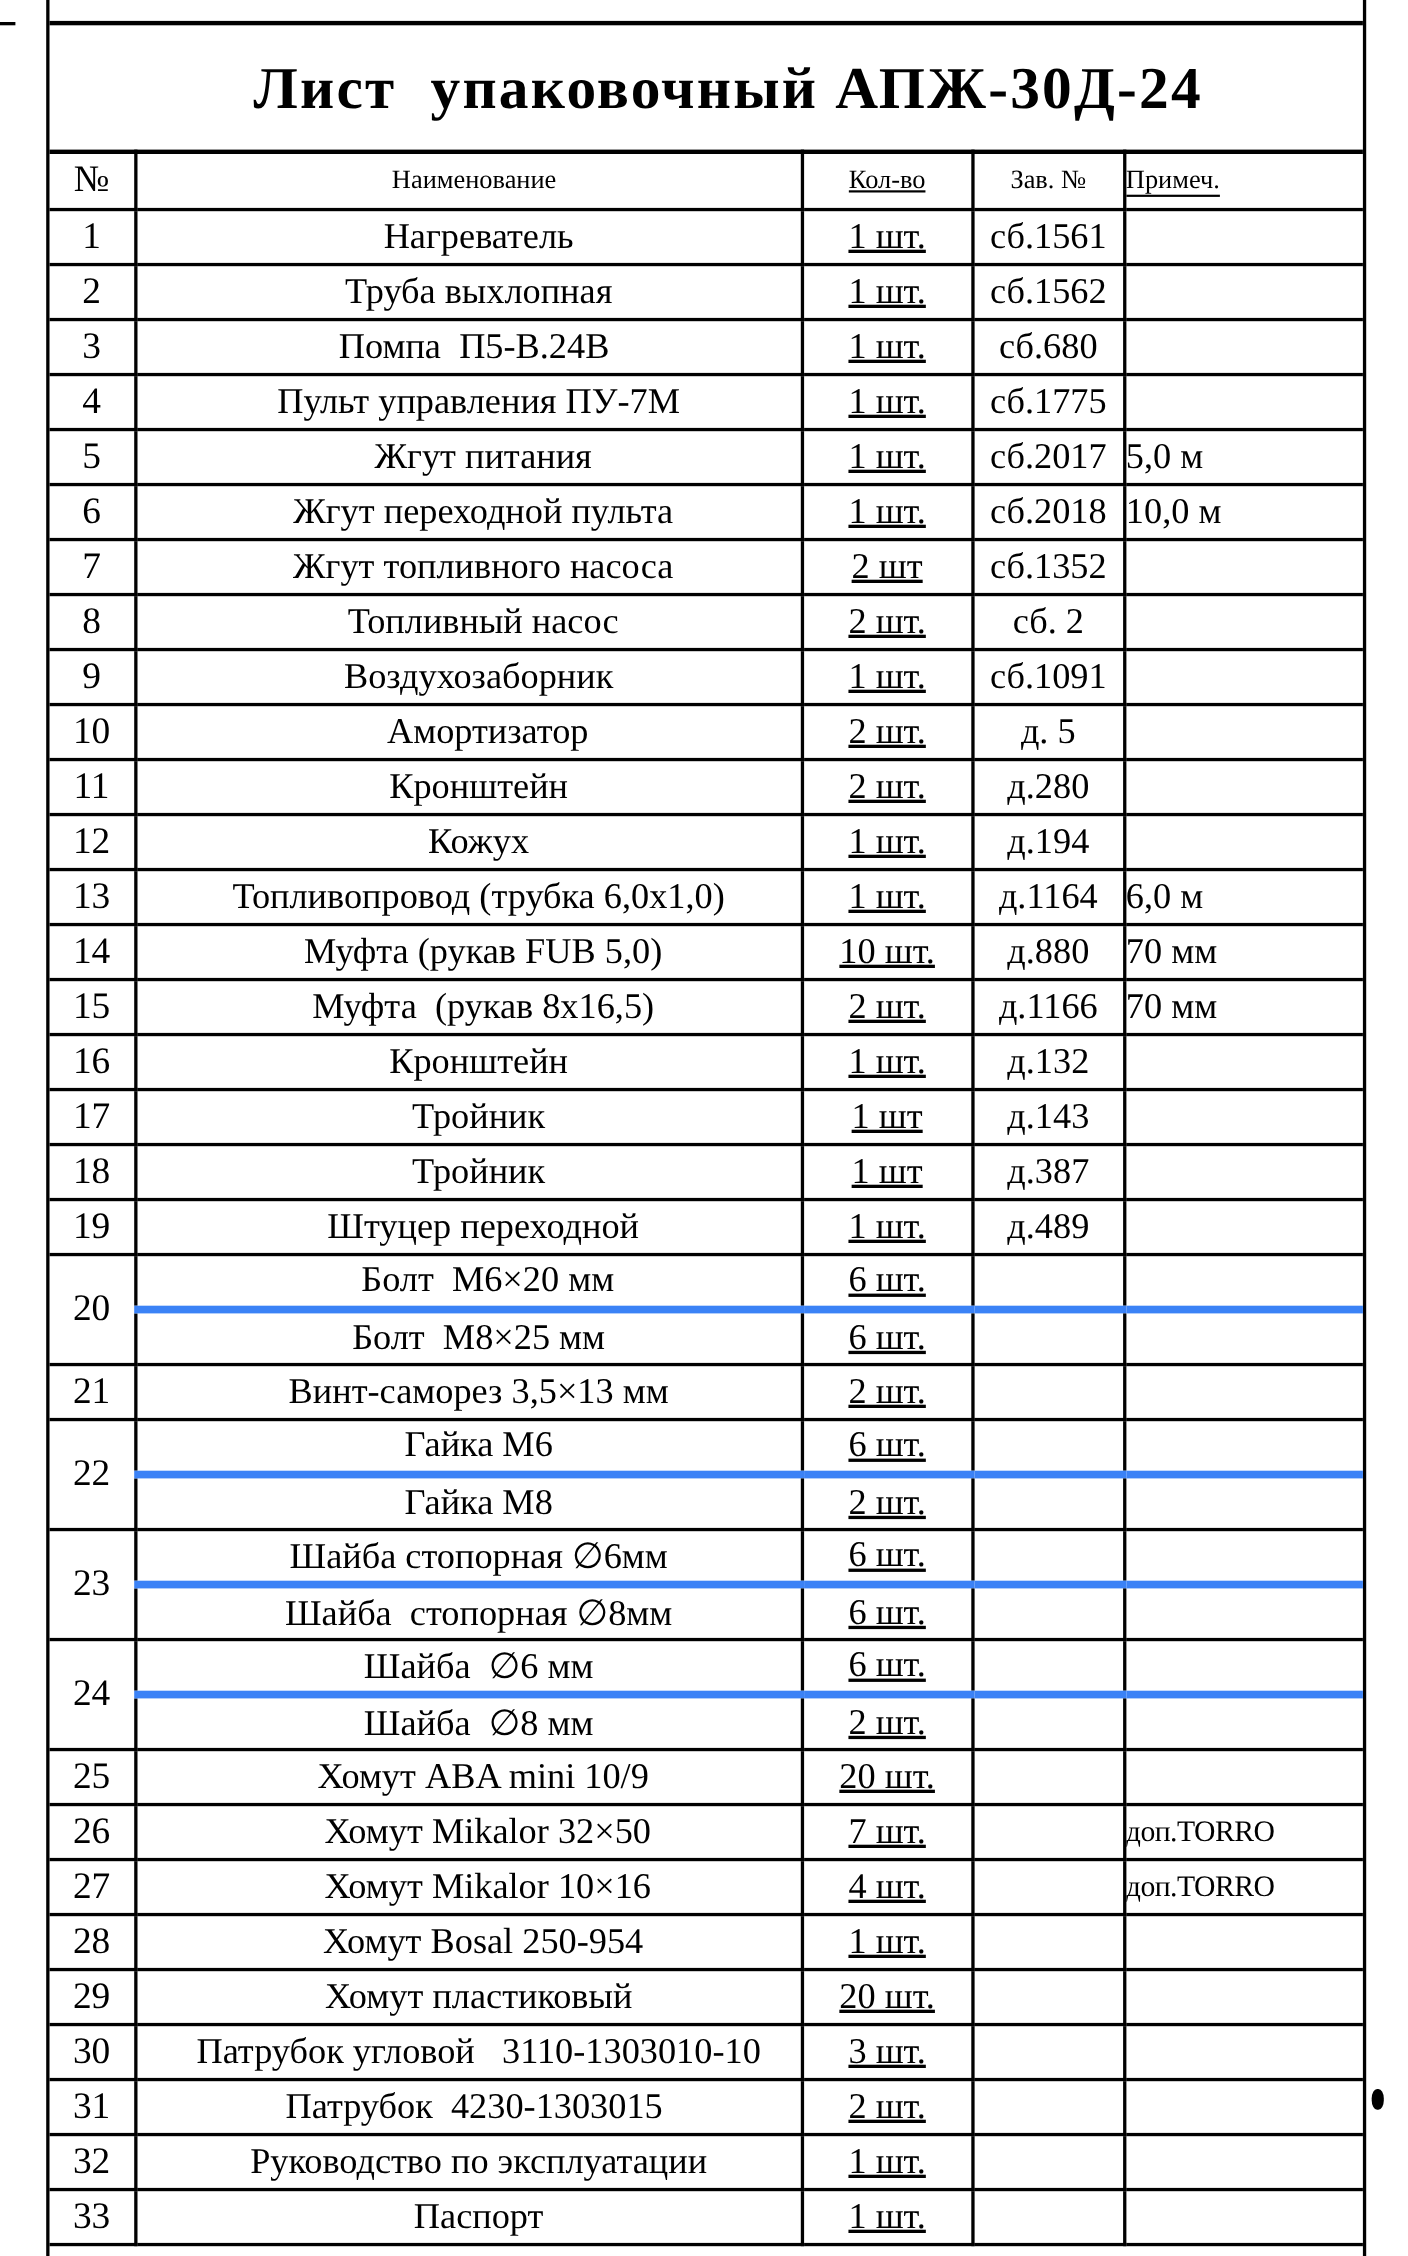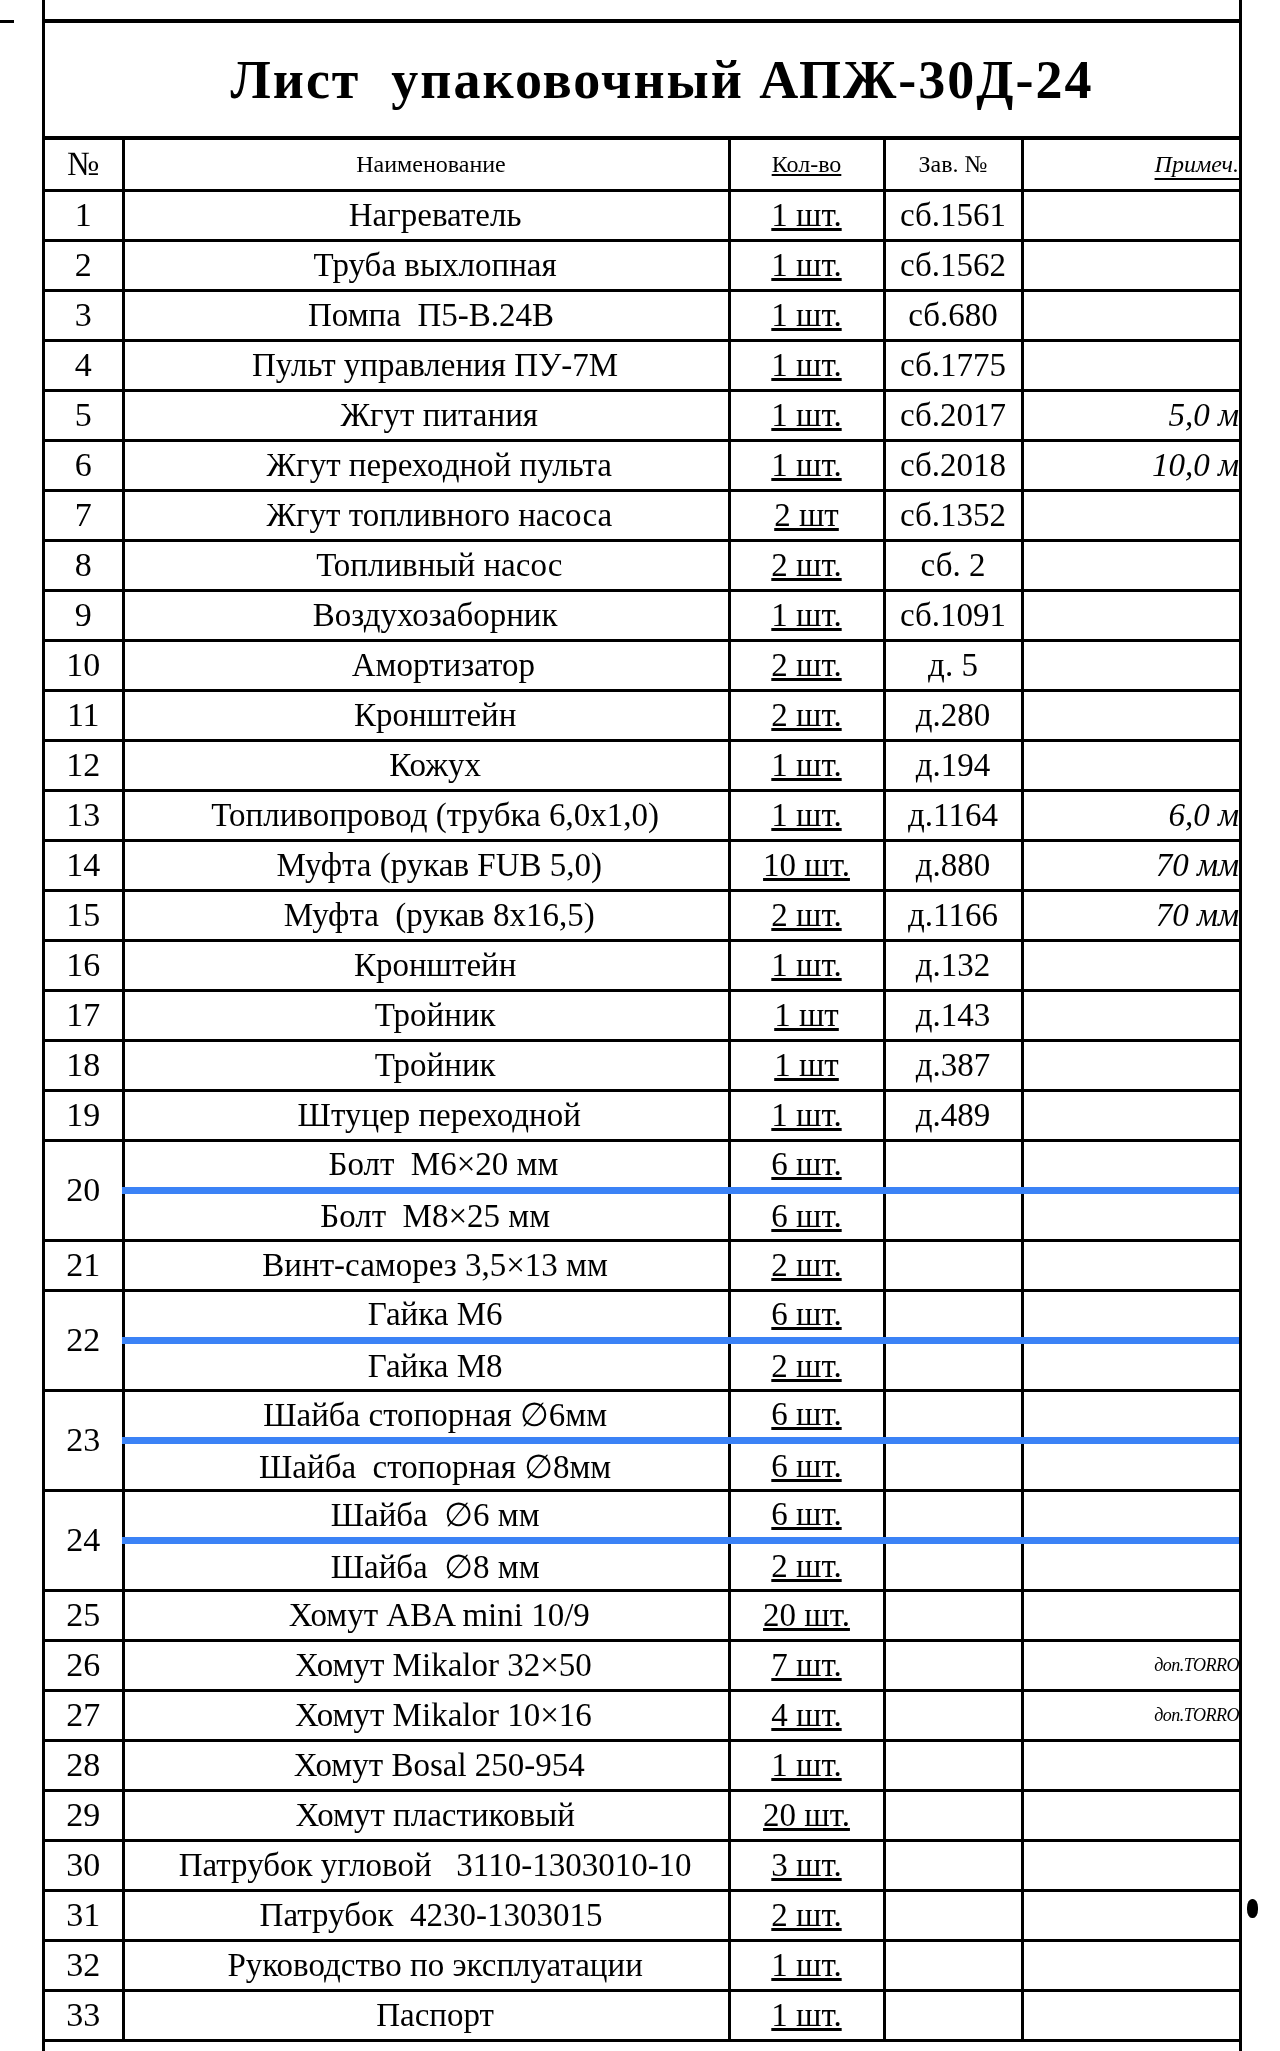--- a/index.html
+++ b/index.html
@@ -32,27 +32,27 @@
     border-collapse:collapse;width:100%;table-layout:fixed;
     border-top:4px solid #000;
   }
   .packing th,.packing td{
     border:3px solid #000;box-sizing:border-box;overflow:hidden;
     vertical-align:middle;padding:0;
   }
   .packing th{font-weight:normal;font-size:24px;height:52px;text-align:center;}
   .packing td{font-size:33px;height:50px;}
   .packing .c-no{border-left:none;text-align:center;font-size:34px;}
-  .packing .c-note{border-right:none;text-align:right;font-style:italic;}
+  .packing .c-note{border-right:none;text-align:left;}
   .packing .c-name{text-align:center;padding-left:10px;white-space:pre;}
   .packing .c-qty{text-align:center;text-decoration:underline;}
   .packing .c-zav{text-align:center;}
   tr.subrow td{border-top:7px solid #3b82f6;}
   .u{text-decoration:underline;text-underline-offset:6px;}
-  td.small-note{font-size:18px;letter-spacing:-0.5px;}
+  td.small-note{font-size:27px;letter-spacing:-0.5px;}
 </style>
 </head>
 <body>
 
 <div class="page">
 
   <div class="fold-mark"></div>
   <div class="speck"></div>
 
   <div class="sheet">

